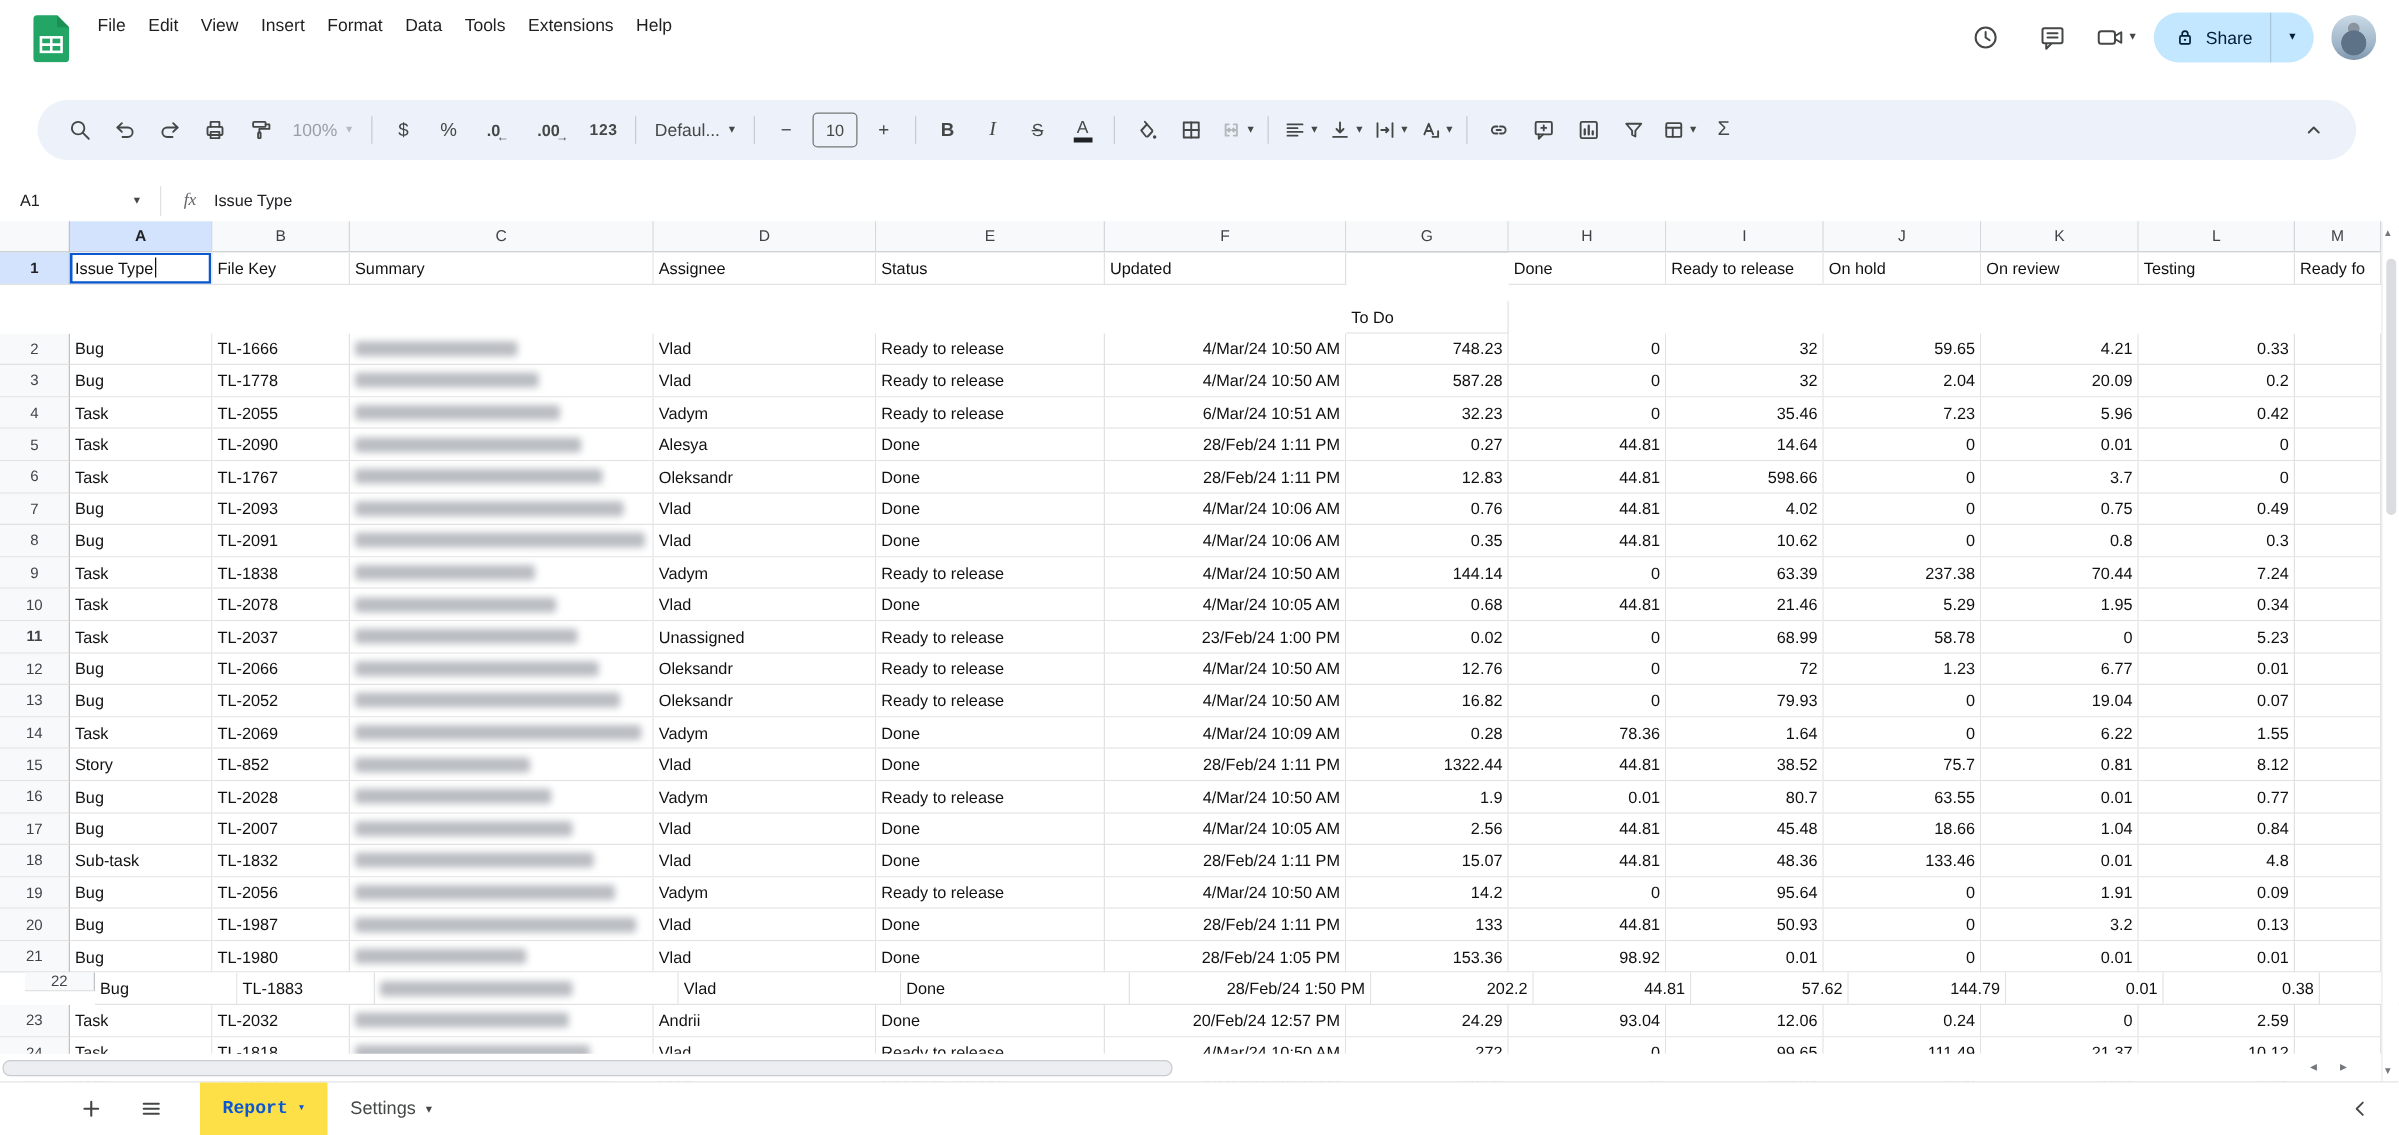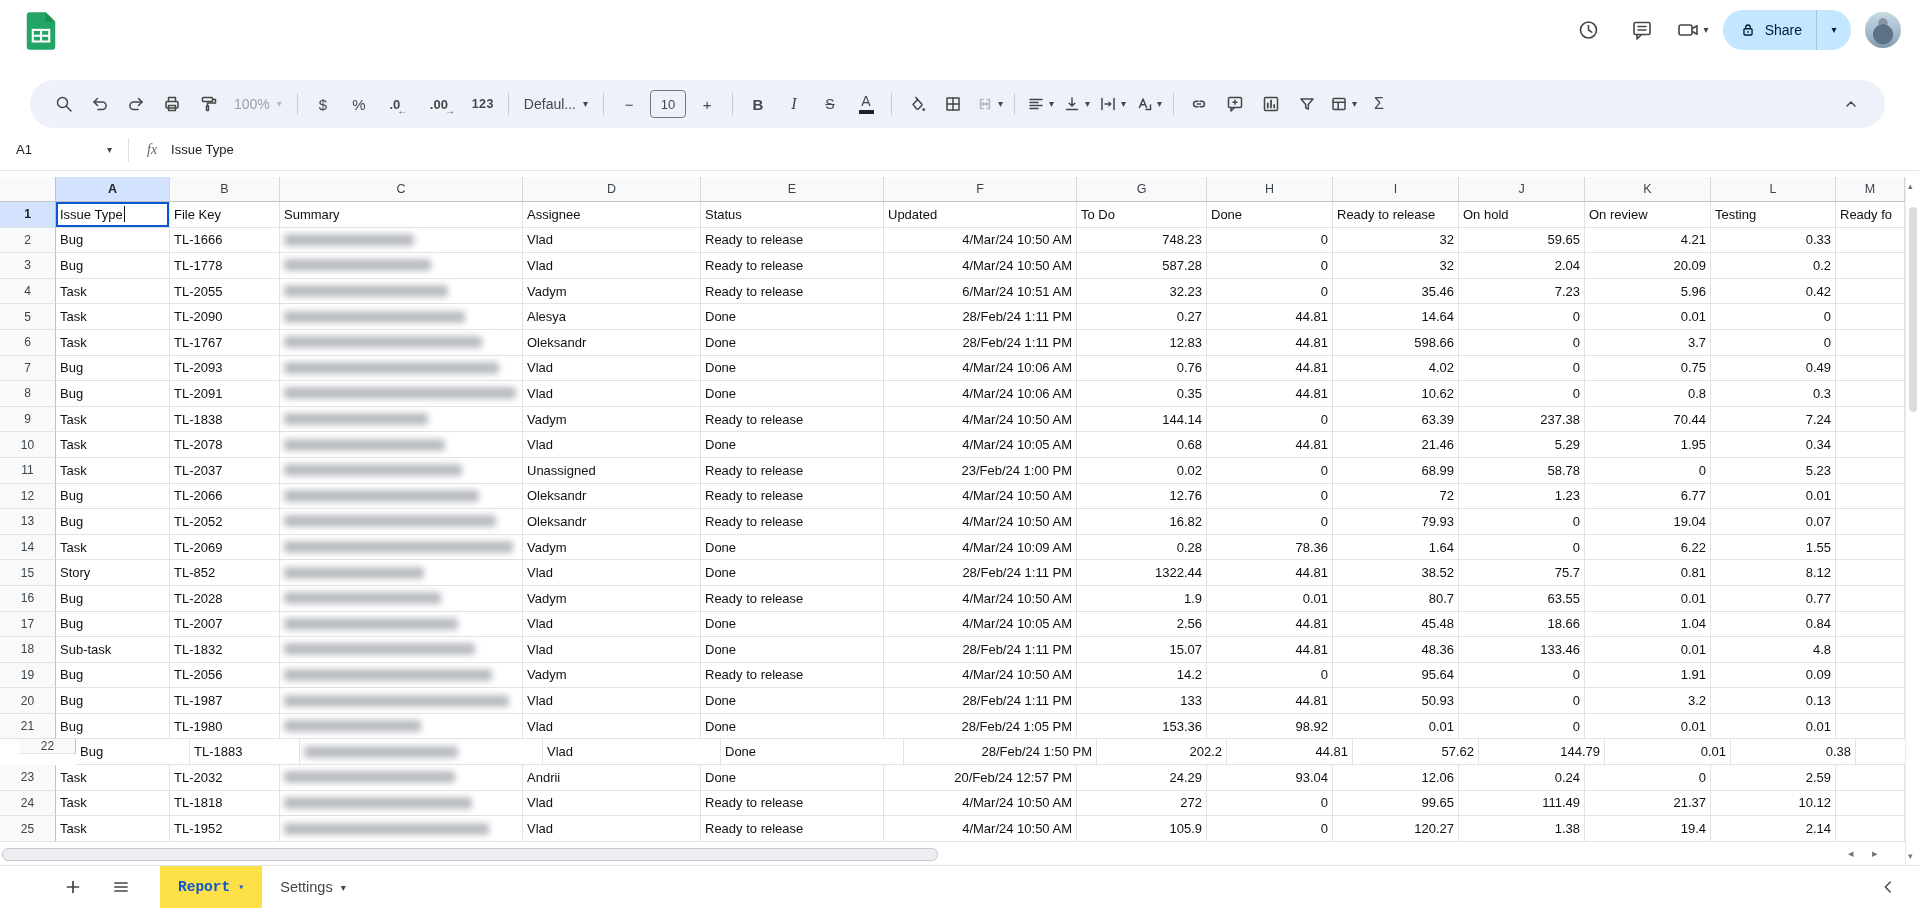--- a/index.html
+++ b/index.html
@@ -43,21 +43,21 @@
   .tb-sel.dis .caret{color:#b8bcc2;}
   .sizebox{width:34px;height:26px;border:1px solid #747775;border-radius:4px;display:flex;align-items:center;justify-content:center;
            font-size:13px;color:#444746;background:transparent;}
   .acolor{position:relative;font-size:14px;color:#444746;display:flex;flex-direction:column;align-items:center;line-height:1;}
   .acolor .bar{width:15px;height:3.5px;background:#202124;margin-top:2px;}
   .dec{position:relative;font-size:13px;font-weight:bold;color:#444746;}
   .dec .arr{position:absolute;bottom:-4px;right:-7px;font-size:10px;font-weight:normal;}
   #tb-collapse{margin-left:auto;}
   .dis-ic svg *{stroke:#b4b7bb !important;}
   
-  #formulabar{position:absolute;top:129px;left:0;right:0;height:42px;background:#fff;display:flex;align-items:center;
+  #formulabar{position:absolute;top:140px;left:0;right:0;height:42px;background:#fff;display:flex;align-items:center;
               border-bottom:1px solid #e3e5e8;box-sizing:border-box;}
   #name-box{width:96px;display:flex;align-items:center;justify-content:space-between;padding:0 10px 0 16px;}
   #cell-ref{font-size:13px;color:#202124;}
   #fb-div{width:1px;height:24px;background:#dfe1e5;margin:0 6px;}
   #fx{font-family:"Liberation Serif",serif;font-style:italic;font-size:14px;color:#5f6368;margin:0 14px 0 12px;}
   #formula-content{font-size:13px;color:#202124;}
   
   #grid{position:absolute;top:177px;left:0;width:1905px;}
   .grow{display:flex;}
   .gc{box-sizing:border-box;border-right:1px solid #e2e2e2;border-bottom:1px solid #e2e2e2;
@@ -99,20 +99,31 @@
     <svg width="30" height="38" viewBox="0 0 16 20">
       <path d="M10.5 0H2A1.6 1.6 0 0 0 .4 1.6v16.8A1.6 1.6 0 0 0 2 20h12a1.6 1.6 0 0 0 1.6-1.6V5.1z" fill="#23a566"></path>
       <path d="M10.5 0l5.1 5.1h-5.1z" fill="#1c8f52"></path>
       <g stroke="#fff" stroke-width="1.1" fill="none">
         <rect x="3.6" y="9.4" width="8.8" height="6.2"></rect>
         <path d="M3.6 12.5h8.8M8 9.4v6.2"></path>
       </g>
     </svg>
   </span>
   <div id="title-group">
+    <div id="menu-bar">
+        <div class="menu-item">File</div>
+        <div class="menu-item">Edit</div>
+        <div class="menu-item">View</div>
+        <div class="menu-item">Insert</div>
+        <div class="menu-item">Format</div>
+        <div class="menu-item">Data</div>
+        <div class="menu-item">Tools</div>
+        <div class="menu-item">Extensions</div>
+        <div class="menu-item">Help</div>
+      </div>
   </div>
   <div id="top-right">
     <span class="top-ic ic">
       <svg width="24" height="24" viewBox="0 0 24 24">
           <circle cx="12.5" cy="12" r="8" fill="none" stroke="#444746" stroke-width="1.6"></circle>
           <path d="M12.5 7.5V12l3.2 2.2" fill="none" stroke="#444746" stroke-width="1.6" stroke-linecap="round"></path>
         </svg>
     </span>
     <span class="top-ic ic">
       <svg width="24" height="24" viewBox="0 0 24 24">
@@ -387,21 +398,21 @@
       <div class="gc gutter selgut" style="width: 56px; height: 25.6px; flex: 0 0 56px;">1</div>
       <div class="gc selcell" style="width: 114px; height: 25.6px; flex: 0 0 114px;">
         <span>Issue Type</span>
         <span class="cursorbar"></span>
       </div>
       <div class="gc " style="width: 110px; height: 25.6px; flex: 0 0 110px;">File Key</div>
       <div class="gc " style="width: 243px; height: 25.6px; flex: 0 0 243px;">Summary</div>
       <div class="gc " style="width: 178px; height: 25.6px; flex: 0 0 178px;">Assignee</div>
       <div class="gc " style="width: 183px; height: 25.6px; flex: 0 0 183px;">Status</div>
       <div class="gc " style="width: 193px; height: 25.6px; flex: 0 0 193px;">Updated</div>
-      <div class="gc " style="width: 130px; height: 25.6px; flex: 0 0 130px;">To Do</div>
+      <div class="gc " style="width: 130px; height: 25.6px; flex: 0 0 130px; margin-top: 39px;">To Do</div>
       <div class="gc " style="width: 126px; height: 25.6px; flex: 0 0 126px;">Done</div>
       <div class="gc " style="width: 126px; height: 25.6px; flex: 0 0 126px;">Ready to release</div>
       <div class="gc " style="width: 126px; height: 25.6px; flex: 0 0 126px;">On hold</div>
       <div class="gc " style="width: 126px; height: 25.6px; flex: 0 0 126px;">On review</div>
       <div class="gc " style="width: 125px; height: 25.6px; flex: 0 0 125px;">Testing</div>
       <div class="gc " style="width: 69px; height: 25.6px; flex: 0 0 69px;">Ready fo</div>
     </div>
     <div class="grow">
       <div class="gc gutter" style="width: 56px; height: 25.6px; flex: 0 0 56px;">2</div>
       <div class="gc " style="width: 114px; height: 25.6px; flex: 0 0 114px;">Bug</div>
@@ -558,21 +569,21 @@
       <div class="gc ar" style="width: 193px; height: 25.6px; flex: 0 0 193px;">4/Mar/24 10:05 AM</div>
       <div class="gc ar" style="width: 130px; height: 25.6px; flex: 0 0 130px;">0.68</div>
       <div class="gc ar" style="width: 126px; height: 25.6px; flex: 0 0 126px;">44.81</div>
       <div class="gc ar" style="width: 126px; height: 25.6px; flex: 0 0 126px;">21.46</div>
       <div class="gc ar" style="width: 126px; height: 25.6px; flex: 0 0 126px;">5.29</div>
       <div class="gc ar" style="width: 126px; height: 25.6px; flex: 0 0 126px;">1.95</div>
       <div class="gc ar" style="width: 125px; height: 25.6px; flex: 0 0 125px;">0.34</div>
       <div class="gc " style="width: 69px; height: 25.6px; flex: 0 0 69px;"></div>
     </div>
     <div class="grow">
-      <div class="gc gutter" style="width: 56px; height: 25.6px; flex: 0 0 56px;">11</div>
+      <div class="gc gutter" style="width: 56px; height: 25.6px; flex: 0 0 56px; font-weight: bold;">11</div>
       <div class="gc " style="width: 114px; height: 25.6px; flex: 0 0 114px;">Task</div>
       <div class="gc " style="width: 110px; height: 25.6px; flex: 0 0 110px;">TL-2037</div>
       <div class="gc " style="width: 243px; height: 25.6px; flex: 0 0 243px;">
         <div class="blurbar" style="width: 177.6px;"></div>
       </div>
       <div class="gc " style="width: 178px; height: 25.6px; flex: 0 0 178px;">Unassigned</div>
       <div class="gc " style="width: 183px; height: 25.6px; flex: 0 0 183px;">Ready to release</div>
       <div class="gc ar" style="width: 193px; height: 25.6px; flex: 0 0 193px;">23/Feb/24 1:00 PM</div>
       <div class="gc ar" style="width: 130px; height: 25.6px; flex: 0 0 130px;">0.02</div>
       <div class="gc ar" style="width: 126px; height: 25.6px; flex: 0 0 126px;">0</div>

